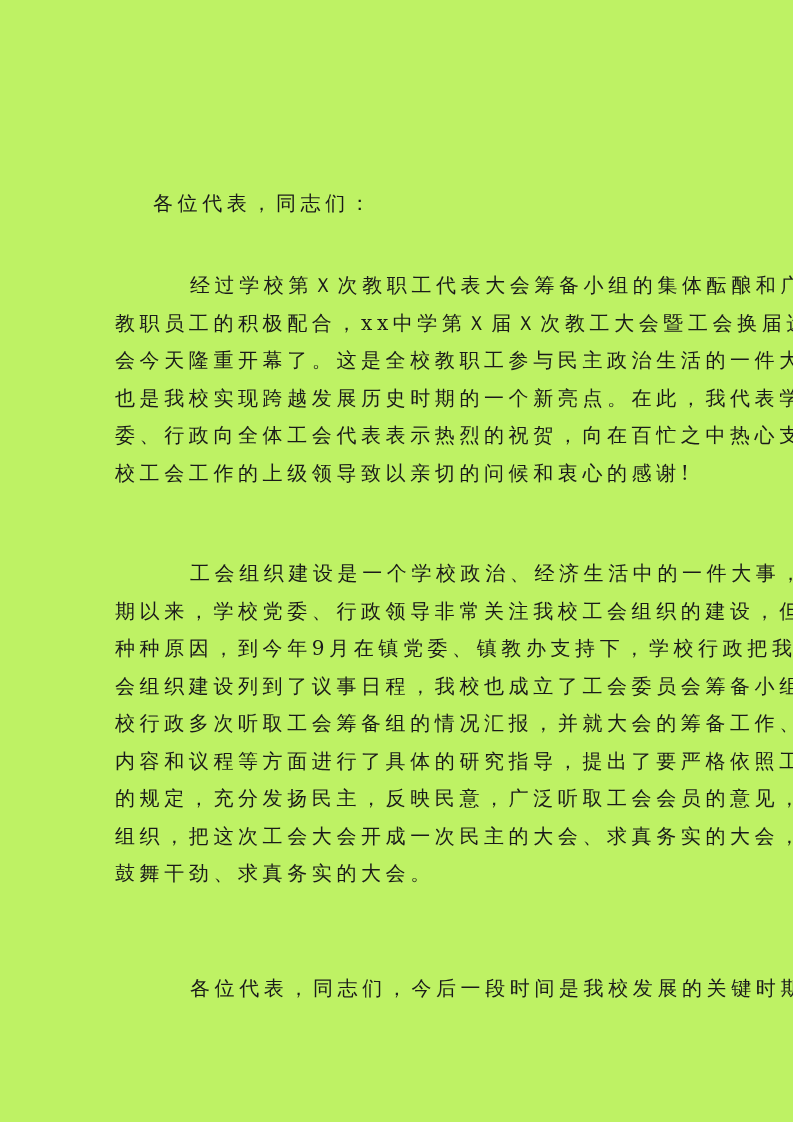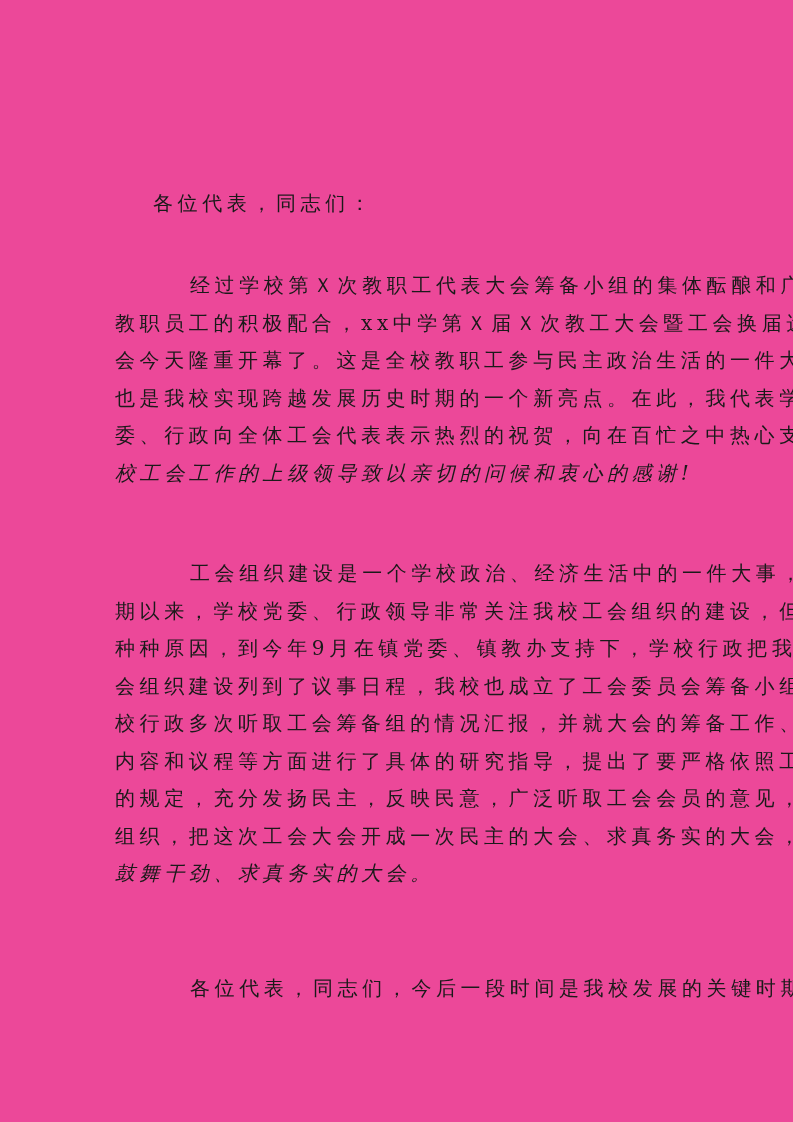--- a/index.html
+++ b/index.html
@@ -14,41 +14,40 @@
     overflow: hidden;
     font-family: "DejaVu Serif", "Liberation Serif", serif;
     color: #1a1a1a;
   }
   .page {
     position: absolute;
     left: 0;
     top: 0;
     width: 793px;
     height: 1122px;
-    background: #ec4899;
+    background: #bef264;
   }
   .line {
     position: absolute;
     left: 115px;
     width: 565px;
     height: 30px;
     font-size: 20px;
     line-height: 30px;
     white-space: nowrap;
     letter-spacing: 4.6px;
     text-align: justify;
     text-align-last: justify;
   }
   .line.indent {
     left: 190px;
     width: 490px;
   }
   .line.last {
     text-align-last: left;
-    font-style: italic;
   }
   .salutation {
     position: absolute;
     left: 153px;
     top: 188px;
     font-size: 20px;
     line-height: 30px;
     letter-spacing: 4.6px;
     white-space: nowrap;
   }

